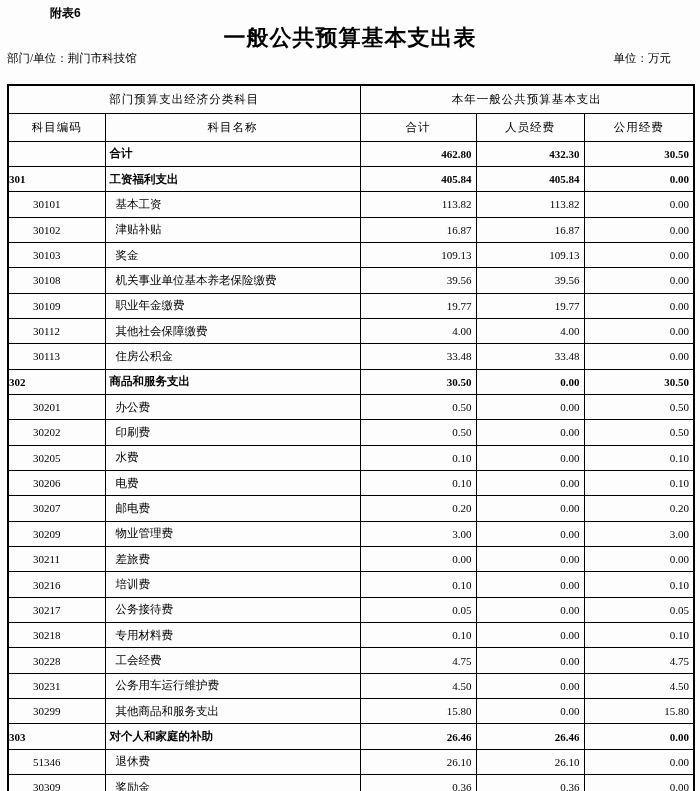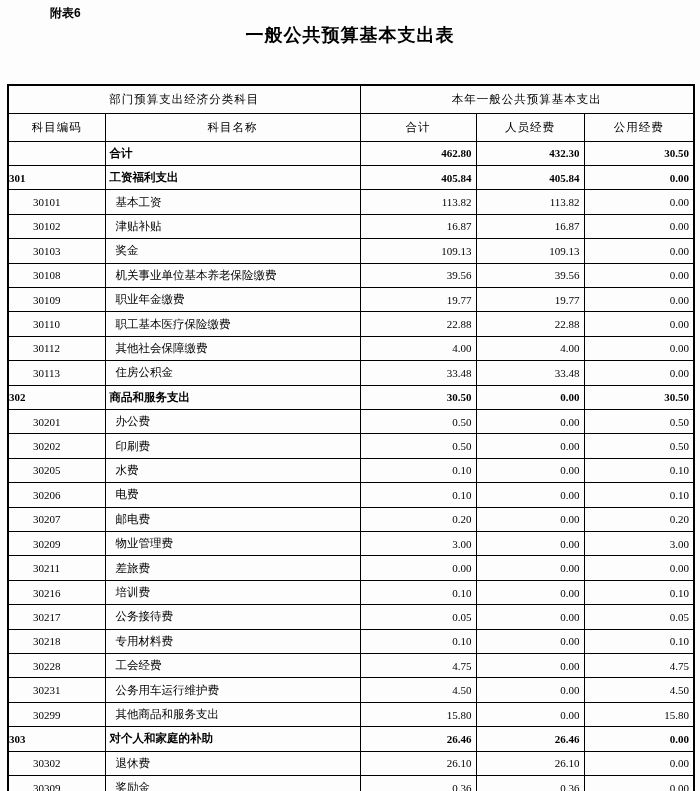--- a/index.html
+++ b/index.html
@@ -17,21 +17,21 @@
   }
   .attach-tag {
     position: absolute; top: 5px; left: 10px;
     font-family: "Liberation Sans", "DejaVu Sans", sans-serif;
     font-size: 12px; font-weight: bold; margin-left: 40px;
   }
   .page-title {
     position: absolute; top: 23px; left: 0; width: 700px;
     text-align: center;
     font-family: "Liberation Sans", "DejaVu Sans", sans-serif;
-    font-size: 18px; font-weight: bold;
+    font-size: 22px; font-weight: bold;
     letter-spacing: 1px;
   }
   .meta-row {
     position: absolute; top: 51px; left: 7px; width: 686px;
     display: flex; justify-content: space-between; align-items: baseline;
     font-size: 11.5px;
   }
   .meta-right { padding-right: 22px; }
   table.budget {
     position: absolute; top: 84px; left: 7px;
@@ -56,20 +56,24 @@
   td.code.ind { padding-left: 24px; }
   td.name.ind { padding-left: 10px; }
   tr.bold td { font-weight: bold; }
 </style>
 </head>
 <body>
 
 <div class="page">
   <div class="attach-tag">附表6</div>
   <div class="page-title">一般公共预算基本支出表</div>
+  <div class="meta-row">
+    <span class="meta-left">部门/单位：荆门市科技馆</span>
+    <span class="meta-right">单位：万元</span>
+  </div>
 
   <table class="budget">
     <colgroup>
       <col style="width:97px">
       <col style="width:255px">
       <col style="width:116px">
       <col style="width:108px">
       <col style="width:110px">
     </colgroup>
     <thead>
@@ -129,27 +133,20 @@
           <td class="num">0.00</td>
         </tr>
         <tr>
           <td class="code ind">30109</td>
           <td class="name ind">职业年金缴费</td>
           <td class="num">19.77</td>
           <td class="num">19.77</td>
           <td class="num">0.00</td>
         </tr>
         <tr>
-          <td class="code ind">30110</td>
-          <td class="name ind">职工基本医疗保险缴费</td>
-          <td class="num">22.88</td>
-          <td class="num">22.88</td>
-          <td class="num">0.00</td>
-        </tr>
-        <tr>
           <td class="code ind">30112</td>
           <td class="name ind">其他社会保障缴费</td>
           <td class="num">4.00</td>
           <td class="num">4.00</td>
           <td class="num">0.00</td>
         </tr>
         <tr>
           <td class="code ind">30113</td>
           <td class="name ind">住房公积金</td>
           <td class="num">33.48</td>
@@ -255,21 +252,21 @@
           <td class="num">15.80</td>
         </tr>
         <tr class="bold">
           <td class="code">303</td>
           <td class="name">对个人和家庭的补助</td>
           <td class="num">26.46</td>
           <td class="num">26.46</td>
           <td class="num">0.00</td>
         </tr>
         <tr>
-          <td class="code ind">30302</td>
+          <td class="code ind">51346</td>
           <td class="name ind">退休费</td>
           <td class="num">26.10</td>
           <td class="num">26.10</td>
           <td class="num">0.00</td>
         </tr>
         <tr>
           <td class="code ind">30309</td>
           <td class="name ind">奖励金</td>
           <td class="num">0.36</td>
           <td class="num">0.36</td>

